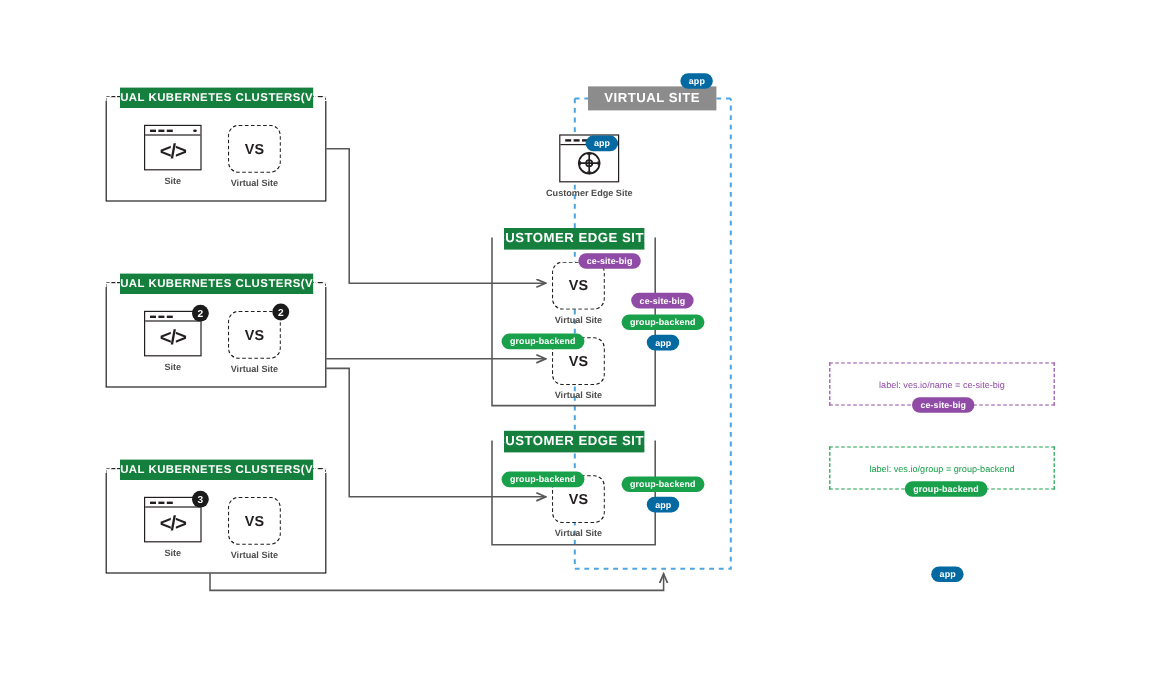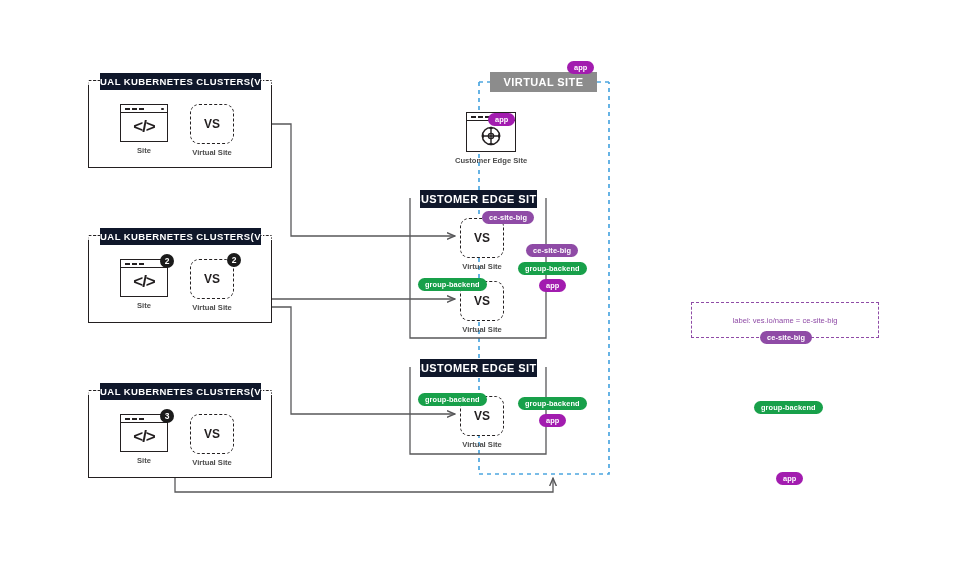--- a/index.html
+++ b/index.html
@@ -3,21 +3,21 @@
 <meta charset="utf-8">
 <style>
   html,body{margin:0;padding:0;background:#ffffff;}
   body{width:969px;height:564px;position:relative;overflow:hidden;
        font-family:"Liberation Sans","DejaVu Sans",sans-serif;}
   #stage{position:absolute;left:0;top:0;width:969px;height:564px;}
   svg#wires{position:absolute;left:0;top:0;width:969px;height:564px;pointer-events:none;}
 
   
   .groupbox{position:absolute;border:1.6px solid #231f20;background:#fff;box-sizing:border-box;}
-  .hdr{position:absolute;background:#0f172a;color:#fff;font-weight:bold;
+  .hdr{position:absolute;background:#15803d;color:#fff;font-weight:bold;
        display:flex;align-items:center;justify-content:center;letter-spacing:.4px;
        box-sizing:border-box;white-space:nowrap;}
   .hdr.vk8s{font-size:9.5px;}
   .hdr.ces{font-size:11px;}
   .hdr.vsite{background:#8c8c8c;font-size:11px;}
 
   
   .node{position:absolute;text-align:center;}
   .nodelabel{font-size:7.6px;color:#4d4d4d;margin-top:4px;white-space:nowrap;font-weight:bold;}
   .browser{position:relative;width:48px;height:38px;border:1.7px solid #231f20;
@@ -36,21 +36,21 @@
   .badge{position:absolute;width:14px;height:14px;border-radius:50%;background:#1b1b1b;
          color:#fff;font-size:8.5px;font-weight:bold;display:flex;align-items:center;
          justify-content:center;z-index:6;}
 
   
   .pill{position:absolute;border-radius:9px;color:#fff;font-weight:bold;
         font-size:7.4px;display:flex;align-items:center;justify-content:center;
         padding:0 7px;height:13px;white-space:nowrap;z-index:7;letter-spacing:.1px;}
   .pill.purple{background:#8f4ba6;}
   .pill.green{background:#18a04a;}
-  .pill.orange{background:#a21caf;}
+  .pill.orange{background:#0369a1;}
 
   
   .legend{position:absolute;box-sizing:border-box;border:1.4px dashed;
           display:flex;align-items:center;justify-content:center;}
   .legend .txt{font-size:7.6px;white-space:nowrap;}
   .legend.purple{border-color:#8f4ba6;justify-content:center;} .legend.purple .txt{color:#8f4ba6;}
   .legend.green{border-color:#18a04a;}  .legend.green .txt{color:#18a04a;}
   .legend.orange{border-color:#f2a33f;} .legend.orange .txt{color:#f2a33f;}
 </style>
 </head>
@@ -197,17 +197,20 @@
   <div class="pill green" style="left:418px;top:393px;">group-backend</div>
 
   <div class="pill green" style="left:518px;top:397px;">group-backend</div>
   <div class="pill orange" style="left:539px;top:414px;">app</div>
 
   <div class="legend purple" style="left:691px;top:302px;width:188px;height:36px;">
     <span class="txt">label: ves.io/name = ce-site-big</span>
   </div>
   <div class="pill purple" style="left:760px;top:331px;">ce-site-big</div>
 
+  <div class="legend green" style="left:691px;top:372px;width:188px;height:36px;">
+    <span class="txt">label: ves.io/group = group-backend</span>
+  </div>
   <div class="pill green" style="left:754px;top:401px;">group-backend</div>
 
   <div class="pill orange" style="left:776px;top:472px;">app</div>
 
 </div>
 
 </body></html>

